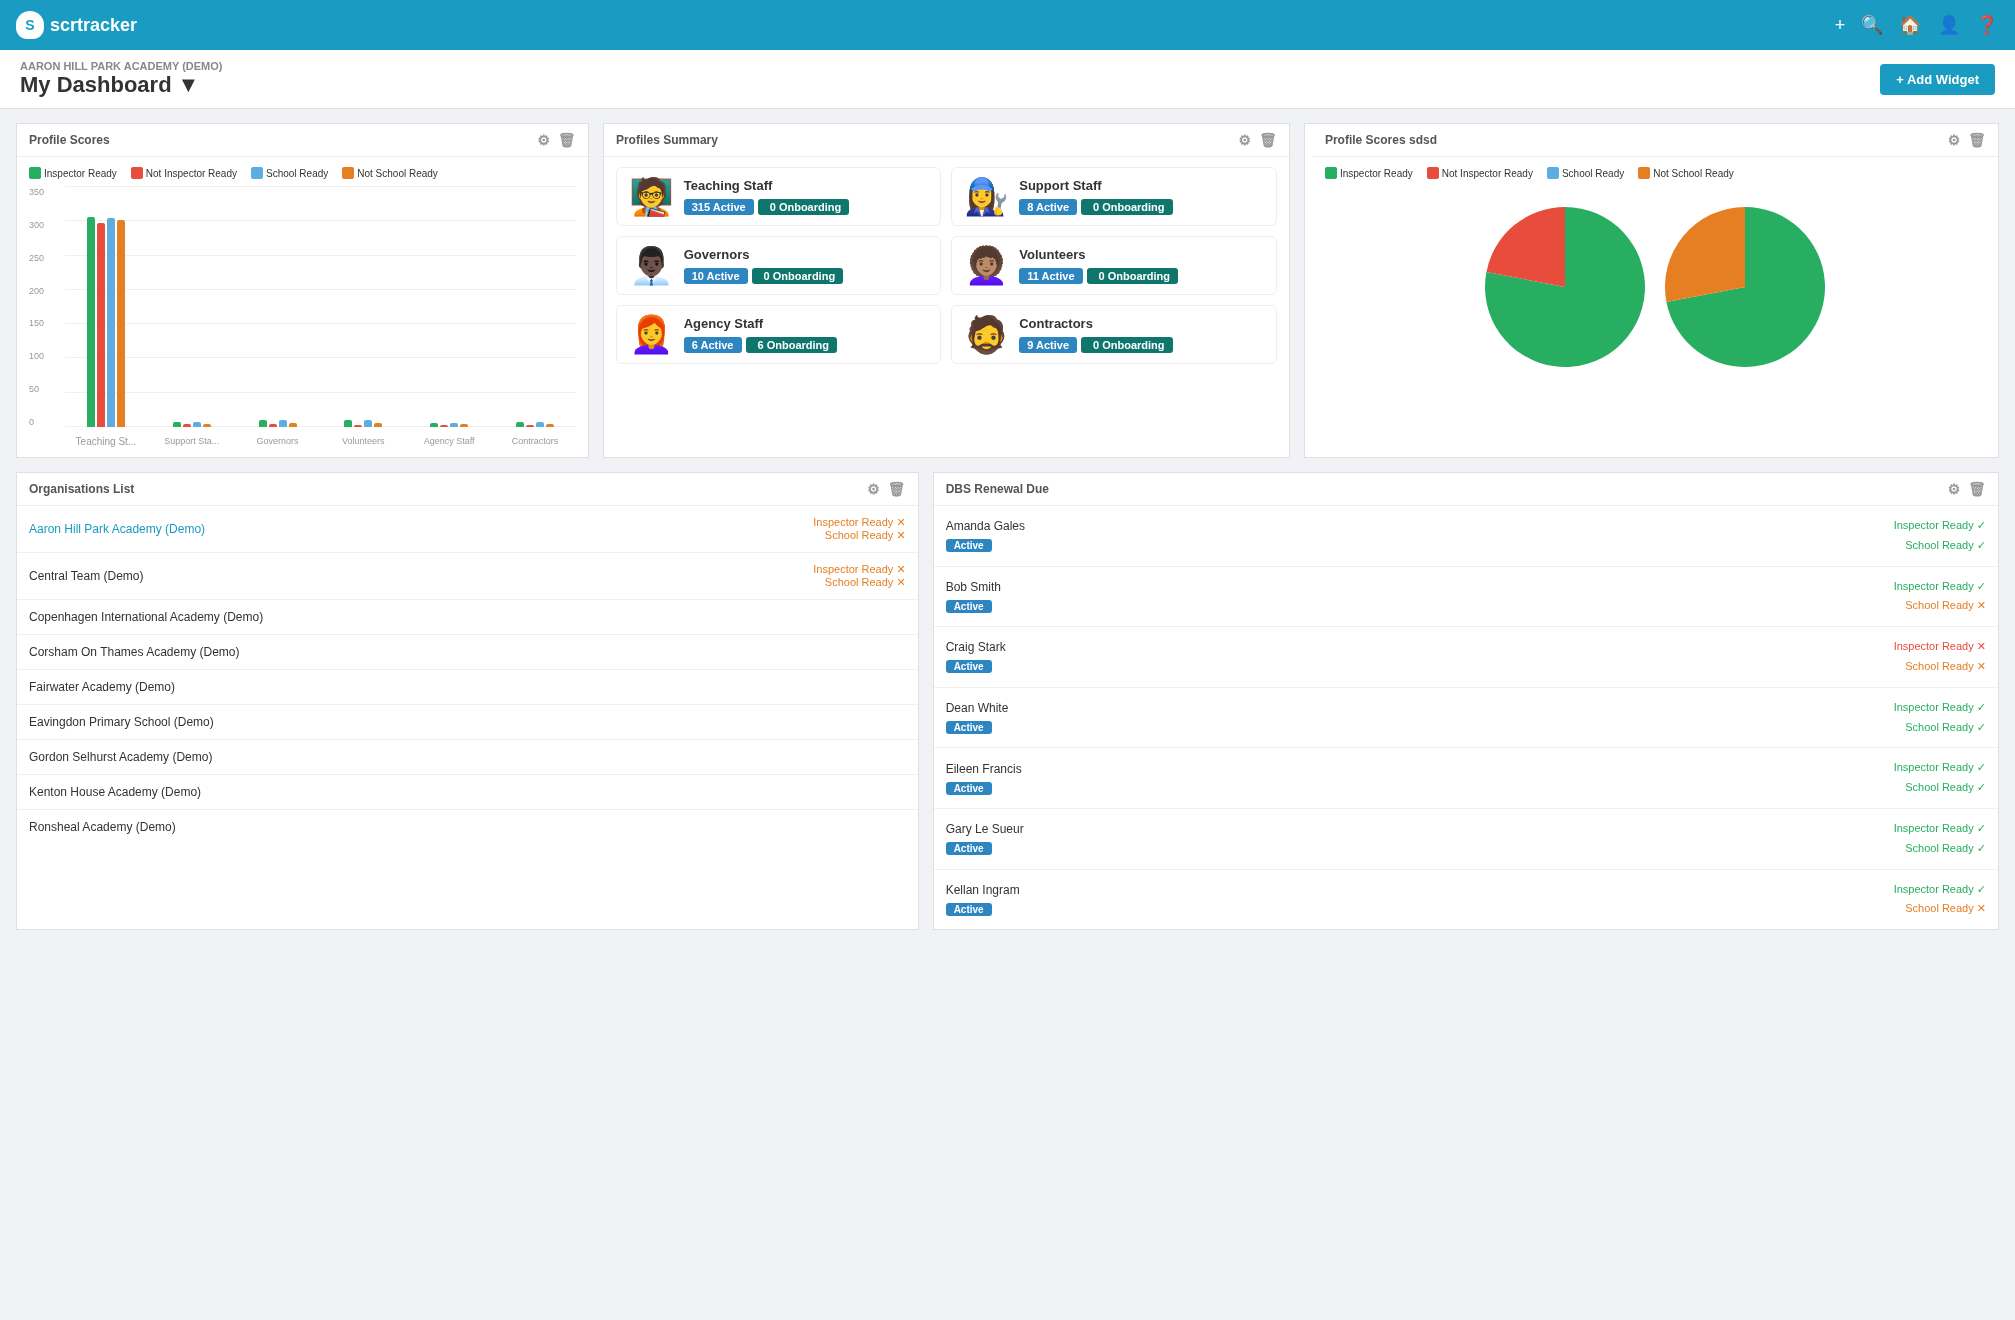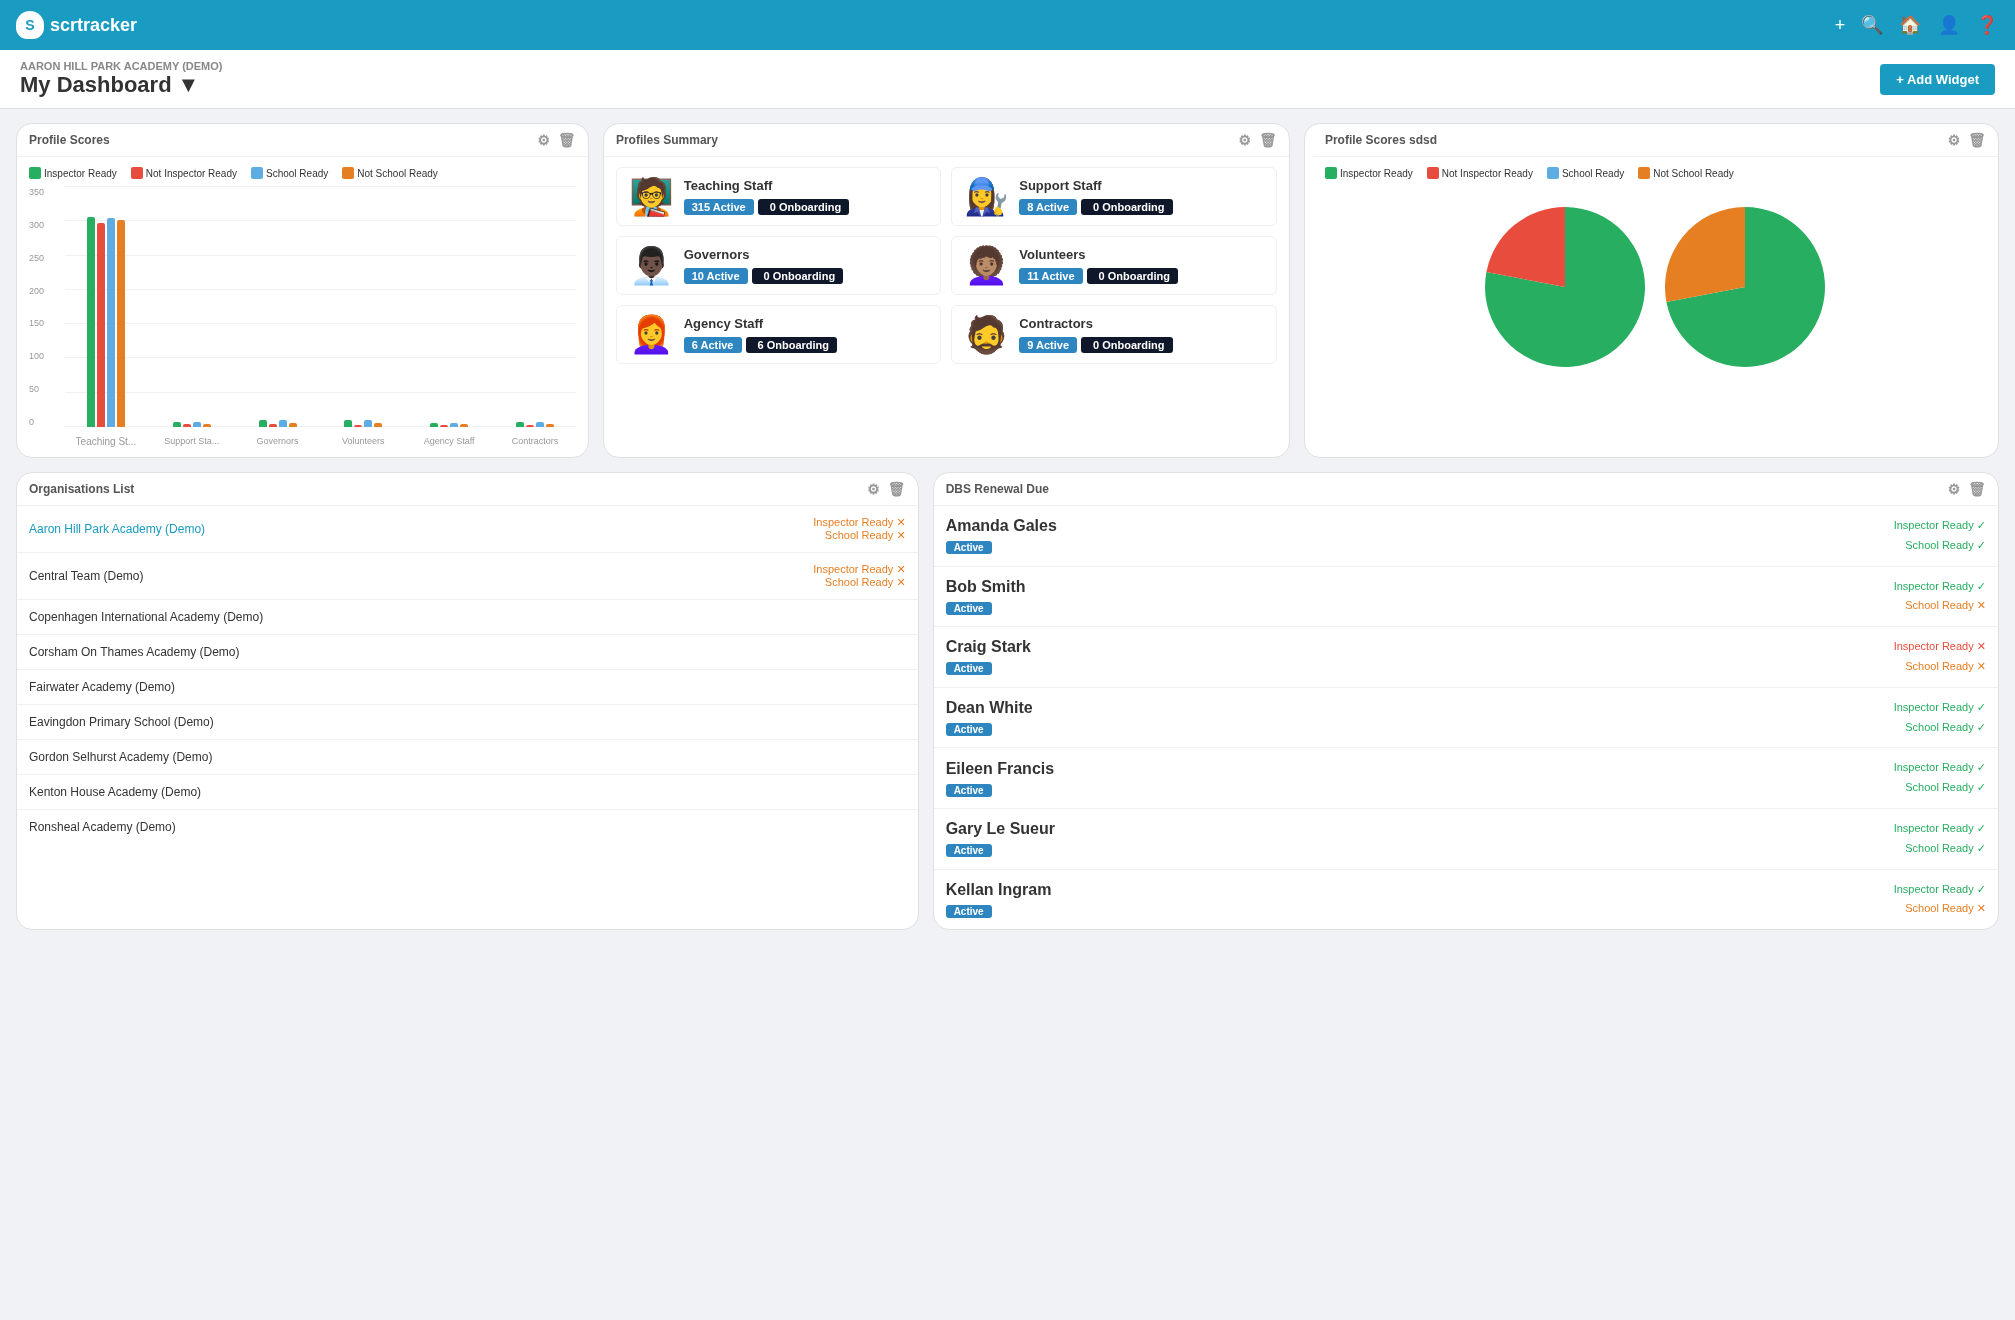--- a/index.html
+++ b/index.html
@@ -86,21 +86,21 @@
 
     
     .main { padding: 14px 16px; }
 
     
     .row { display: flex; gap: 14px; margin-bottom: 14px; }
 
     
     .panel {
       background: white;
-      border-radius: 16px;
+      border-radius: 0;
       border: 1px solid #e0e0e0;
       overflow: hidden;
     }
     .panel-header {
       padding: 8px 12px;
       border-bottom: 1px solid #eee;
       display: flex;
       align-items: center;
       justify-content: space-between;
       font-weight: bold;
@@ -134,21 +134,21 @@
     .profile-name { font-weight: bold; font-size: 13px; color: #333; margin-bottom: 6px; }
     .badges { display: flex; gap: 4px; flex-wrap: wrap; }
     .badge {
       padding: 2px 8px;
       border-radius: 3px;
       font-size: 11px;
       font-weight: bold;
       color: white;
     }
     .badge-blue { background: #2e86c1; }
-    .badge-orange { background: #0f172a; padding-left: 12px; }
+    .badge-orange { background: #0f766e; padding-left: 12px; }
 
     
     .pie-panel { flex: 1.2; min-width: 0; padding-left: 8px; }
     .pie-container { display: flex; gap: 20px; justify-content: center; align-items: center; padding: 20px 0; }
 
     
     .org-panel { flex: 1.1; min-width: 0; }
     .org-list { list-style: none; }
     .org-item {
       padding: 10px 12px;
@@ -166,21 +166,21 @@
     .dbs-list { list-style: none; }
     .dbs-item {
       padding: 10px 12px;
       border-bottom: 1px solid #f0f0f0;
       display: flex;
       justify-content: space-between;
       align-items: center;
     }
     .dbs-item:last-child { border-bottom: none; }
     .dbs-person { }
-    .dbs-name { font-size: 16px; font-weight: bold; color: #333; margin-bottom: 4px; }
+    .dbs-name { font-size: 12px; font-weight: normal; color: #333; margin-bottom: 4px; }
     .badge-active { background: #2e86c1; color: white; padding: 1px 8px; border-radius: 3px; font-size: 10px; font-weight: bold; }
     .dbs-status { text-align: right; font-size: 11px; line-height: 1.8; }
 
     .bottom-row { display: flex; gap: 14px; }
   </style>
 </head>
 <body>
 
 <header class="header">
   <div class="logo">

